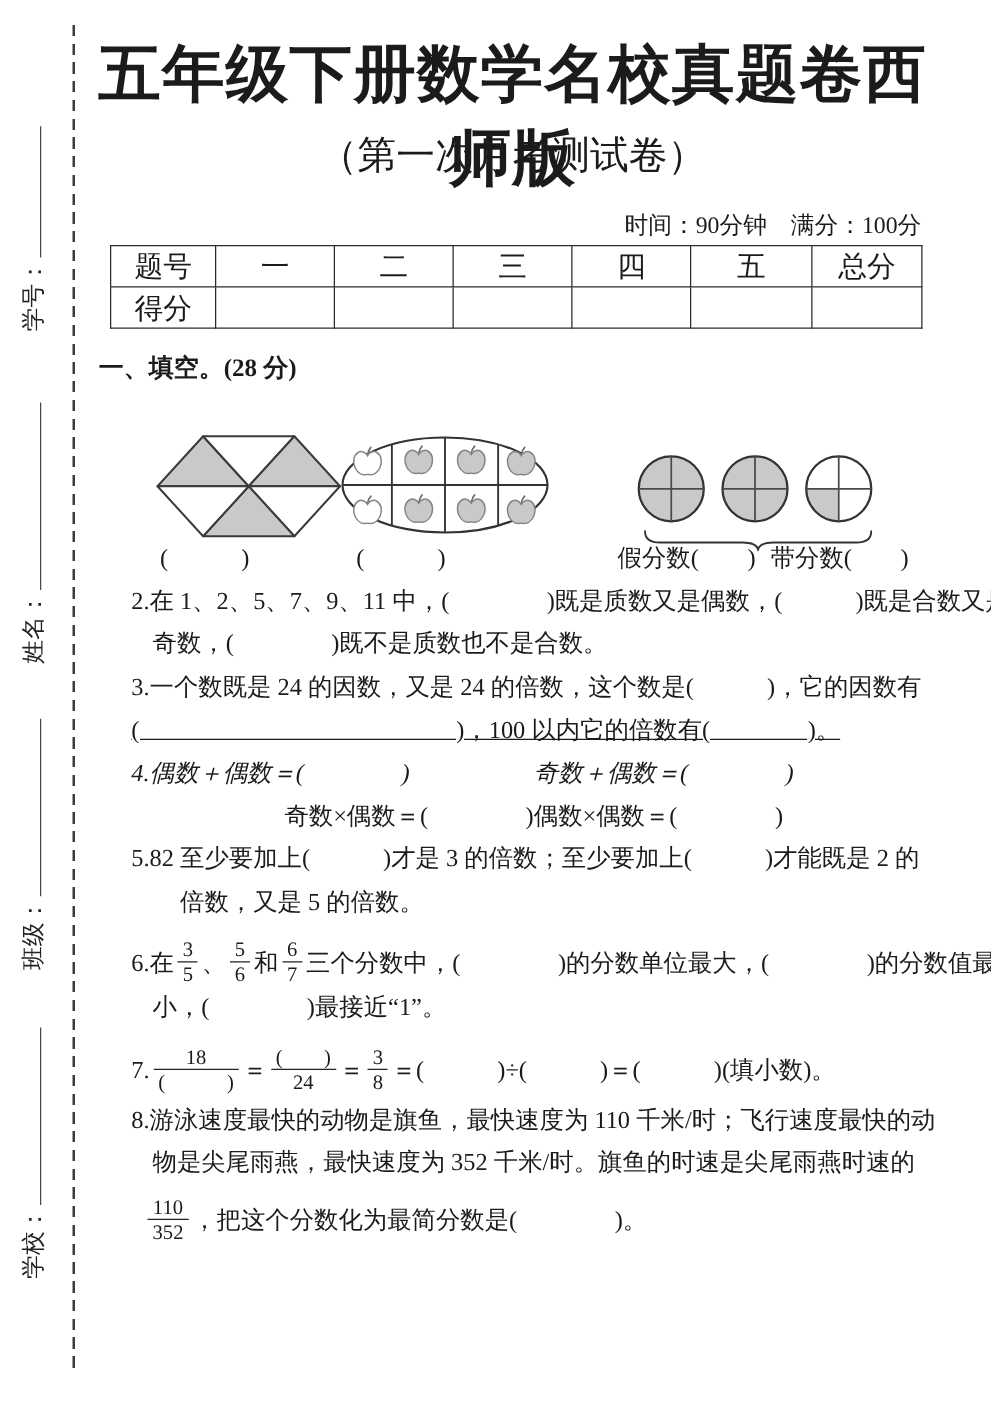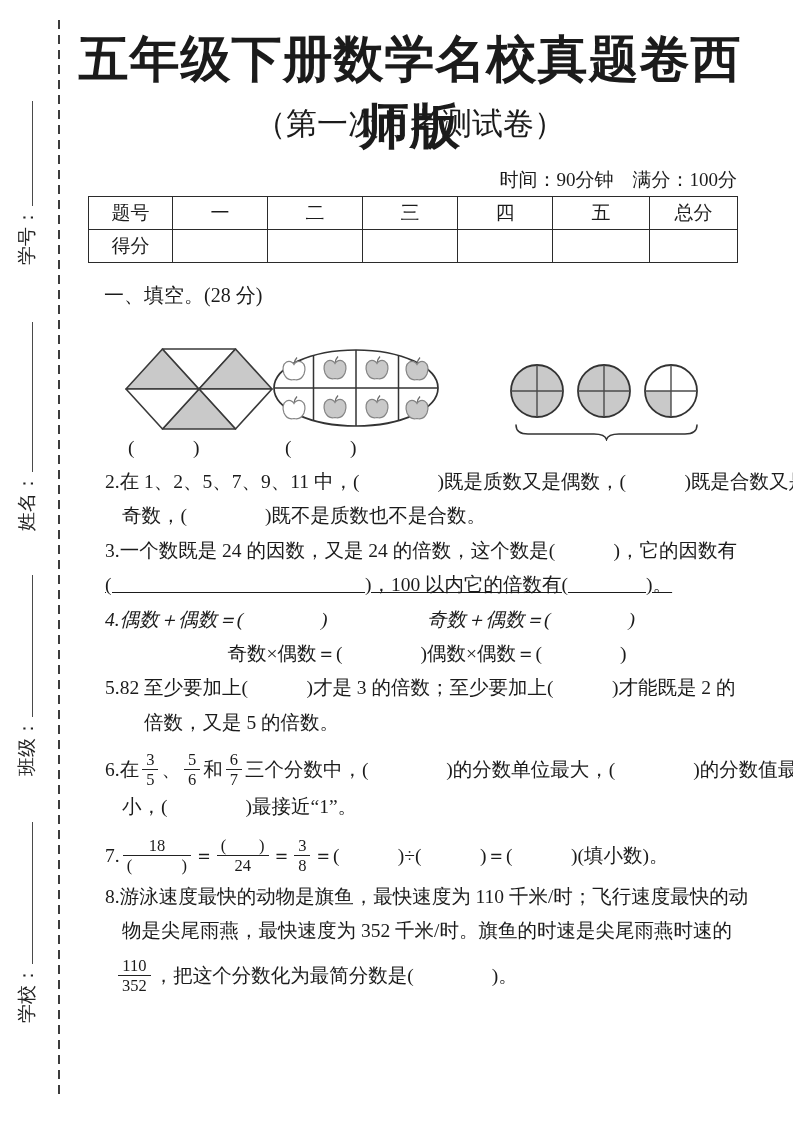--- a/index.html
+++ b/index.html
@@ -17,24 +17,24 @@
   .writeline{display:inline-block; height:2px; border-bottom:1.8px solid #4a4a4a; margin-left:2px;}
   .w105{width:105px}.w150{width:150px}.w142{width:142px}
   
   .title{position:absolute; left:60px; width:700px; top:26px; text-align:center;
     font-size:50px; font-weight:600; letter-spacing:1px;}
   .subtitle{position:absolute; left:60px; width:700px; top:103px; text-align:center;
     font-size:31px; font-weight:500;}
   .meta{position:absolute; left:60px; width:677px; top:167px; text-align:right; font-size:19px;}
   
   .score{position:absolute; left:88px; top:196px; width:649px; border-collapse:collapse; table-layout:fixed;}
-  .score td{border:1.6px solid #2b2b2b; height:32px; text-align:center; font-size:19px; padding:0;}
+  .score td{border:1.6px solid #2b2b2b; height:32px; text-align:center; font-size:23px; padding:0;}
   
   .line{position:absolute; font-size:19.5px; line-height:28px; white-space:nowrap; color:#1b1b1b;}
-  .sec{left:104px; font-weight:normal; font-size:20px;}
+  .sec{left:79px; font-weight:bold; font-size:20px;}
   .colA{display:inline-block; width:322px;}
   .colB{display:inline-block; width:305px;text-align:right;}
   
   .frac{display:inline-block; vertical-align:middle; text-align:center;
     font-size:16.5px; line-height:1.18; margin:0 3px; transform:translateY(-2px);}
   .frac .fn{display:block; border-bottom:1.5px solid #222; padding:0 4px;}
   .frac .fd{display:block; padding:0 4px;}
   
   .fig{position:absolute;}
   .fig-hex{left:123px; top:345px;}
@@ -157,20 +157,23 @@
     <line class="crossline" x1="142" y1="33" x2="194" y2="33"></line>
     <line class="crossline" x1="168" y1="7" x2="168" y2="59"></line>
   </svg>
 
   <svg class="fig fig-brace" width="183" height="17" viewBox="0 0 183 17">
     <path d="M1,1 C1,7.5 5,10 13,10 L79,10 C87,10 90.5,12 91.5,15.5 C92.5,12 96,10 104,10 L170,10 C178,10 182,7.5 182,1" fill="none" stroke="#333" stroke-width="1.5" stroke-linecap="round"></path>
   </svg>
 
   <div class="line" style="top:434px;left:128px;">(　　　)</div>
   <div class="line" style="top:434px;left:285px;">(　　　)</div>
+  <div class="line" style="top:434px;left:494px;">
+    <span>假分数(　　)</span><span style="margin-left:12px">带分数(　　)</span>
+  </div>
 
   <div class="line" style="top:468px;left:105px;">2.在 1、2、5、7、9、11 中，(　　　　)既是质数又是偶数，(　　　)既是合数又是</div>
   <div class="line" style="top:502px;left:122px;">奇数，(　　　　)既不是质数也不是合数。</div>
 
   <div class="line" style="top:537px;left:105px;">3.一个数既是 24 的因数，又是 24 的倍数，这个数是(　　　)，它的因数有</div>
   <div class="line" style="top:571px;left:105px;text-decoration:underline;">(　　　　　　　　　　　　　)，100 以内它的倍数有(　　　　)。</div>
 
   <div class="line" style="top:606px;left:105px;font-style:italic;">
     <span class="colA">4.偶数＋偶数＝(　　　　)</span><span>奇数＋偶数＝(　　　　)</span>
   </div>

